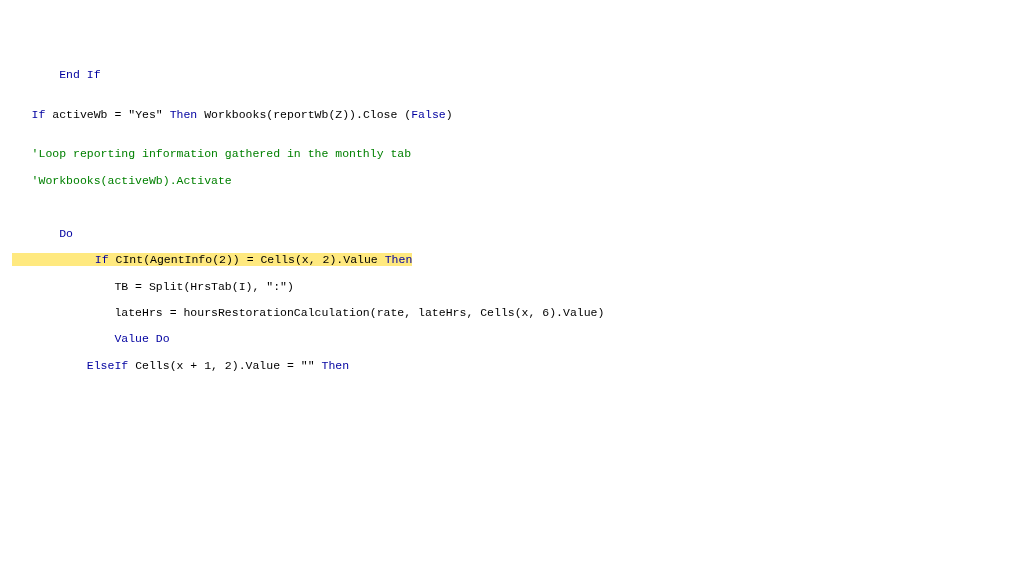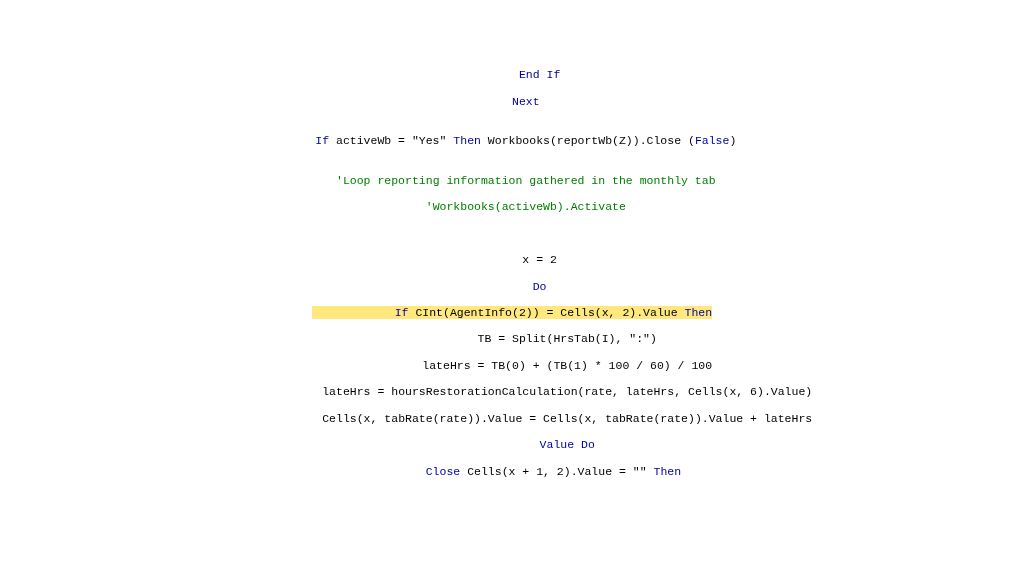--- a/index.html
+++ b/index.html
@@ -5,50 +5,46 @@
   body {
     margin: 0;
     padding: 2px 4px;
     background: #fff;
     font-family: Consolas, "Courier New", monospace;
     font-size: 11.5px;
     line-height: 1.15;
     white-space: pre;
     color: #000;
   }
-  .line { display: block; text-align: center; }
+  .line { display: block; }
   .kw  { color: #0000a0; }          
   .cmt { color: #008000; font-family: Liberation Mono, monospace; }          
   .str { color: #000; }
-  .hl  { background: #ffe97f; }
+  .hl  { background: #ffe97f; margin-left: 8px; }
 </style>
 </head>
 <body>
 
 
 
 <div>
 <span class="line"><span class="kw">        End If</span></span>
-<span class="line"><span class="kw">    Next</span></span>
 <span class="line"></span>
 <span class="line"><span class="kw">    If </span><span>activeWb = </span><span class="str">"Yes"</span><span class="kw"> Then </span><span>Workbooks(reportWb(Z)).Close (</span><span class="kw">False</span><span>)</span></span>
 <span class="line"></span>
 <span class="line"><span class="cmt">    'Loop reporting information gathered in the monthly tab</span></span>
 <span class="line"><span class="cmt">    'Workbooks(activeWb).Activate</span></span>
 <span class="line"></span>
 <span class="line"></span>
-<span class="line">        x = 2</span>
 <span class="line"><span class="kw">        Do</span></span>
 <span class="line"><span class="hl"><span class="kw">            If </span><span>CInt(AgentInfo(2)) = Cells(x, 2).Value </span><span class="kw">Then</span></span></span>
 <span class="line"><span>                TB = Split(HrsTab(I), </span><span class="str">":"</span><span>)</span></span>
-<span class="line">                lateHrs = TB(0) + (TB(1) * 100 / 60) / 100</span>
 <span class="line">                lateHrs = hoursRestorationCalculation(rate, lateHrs, Cells(x, 6).Value)</span>
-<span class="line">                Cells(x, tabRate(rate)).Value = Cells(x, tabRate(rate)).Value + lateHrs</span>
 <span class="line"><span class="kw">                Value Do</span></span>
-<span class="line"><span class="kw">            Close </span><span>Cells(x + 1, 2).Value = </span><span class="str">""</span><span class="kw"> Then</span></span>
+<span class="line"><span class="kw">            ElseIf </span><span>Cells(x + 1, 2).Value = </span><span class="str">""</span><span class="kw"> Then</span></span>
 
 
 
 
 
 
 
 
 
 

